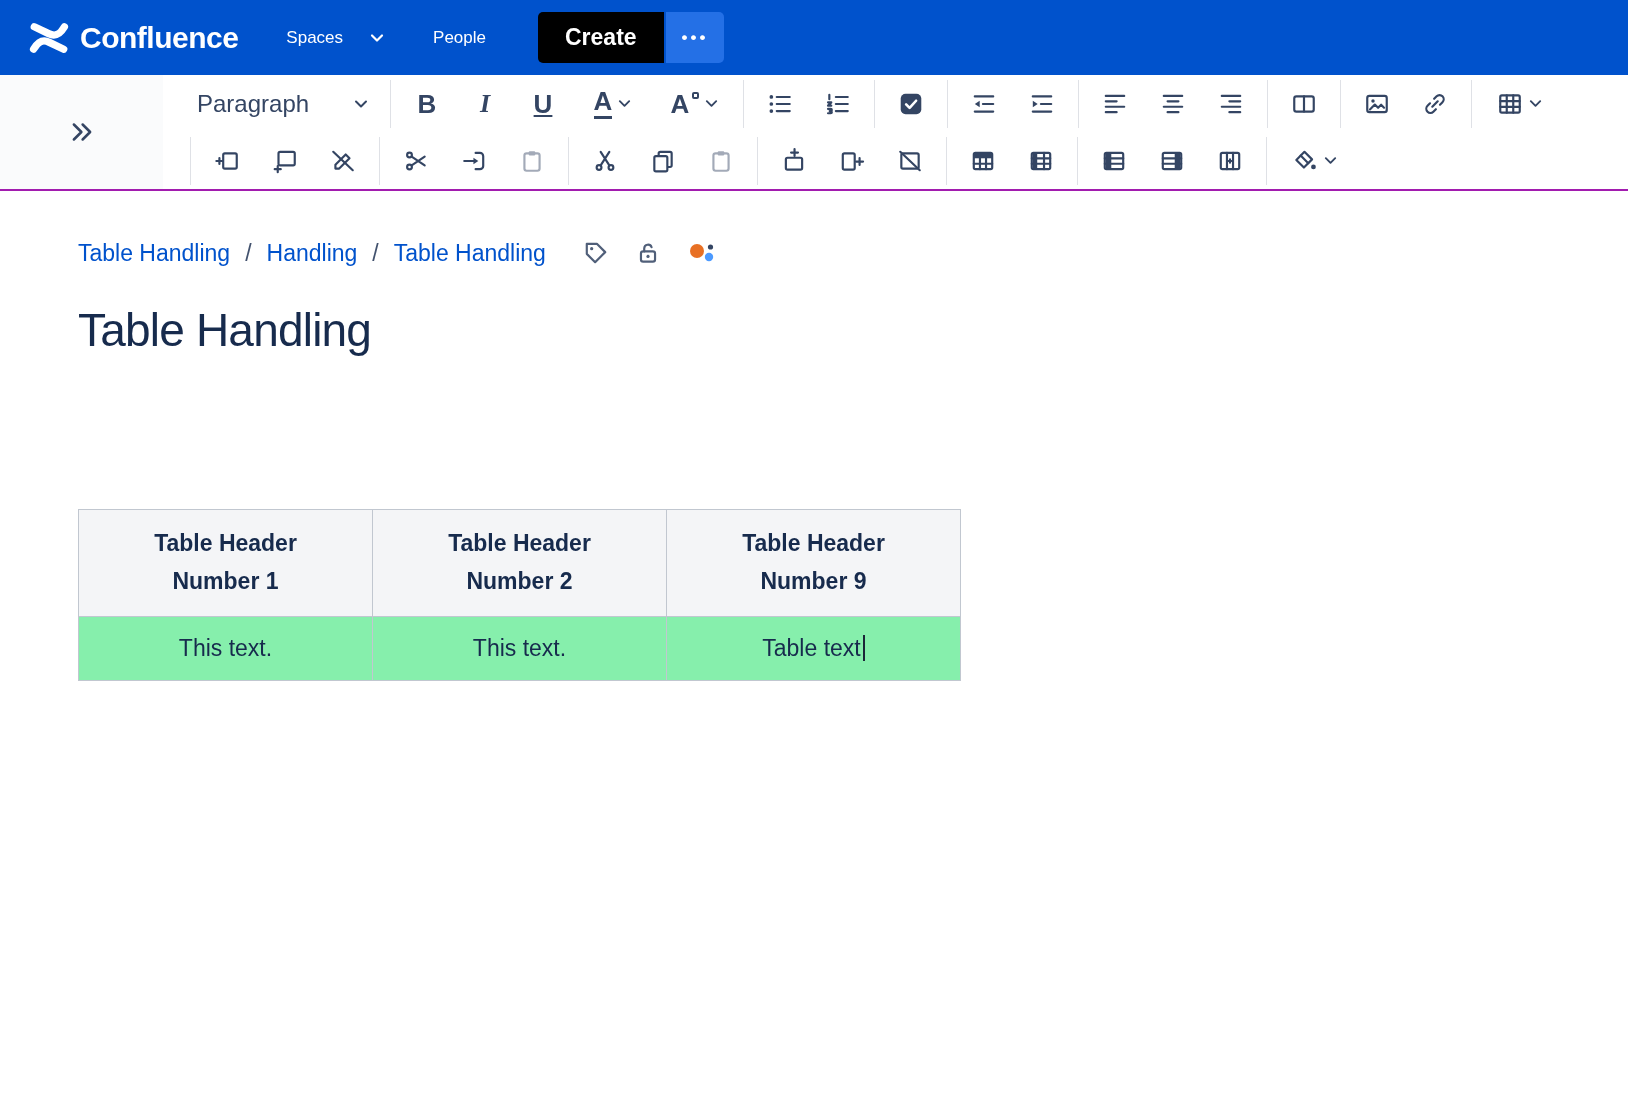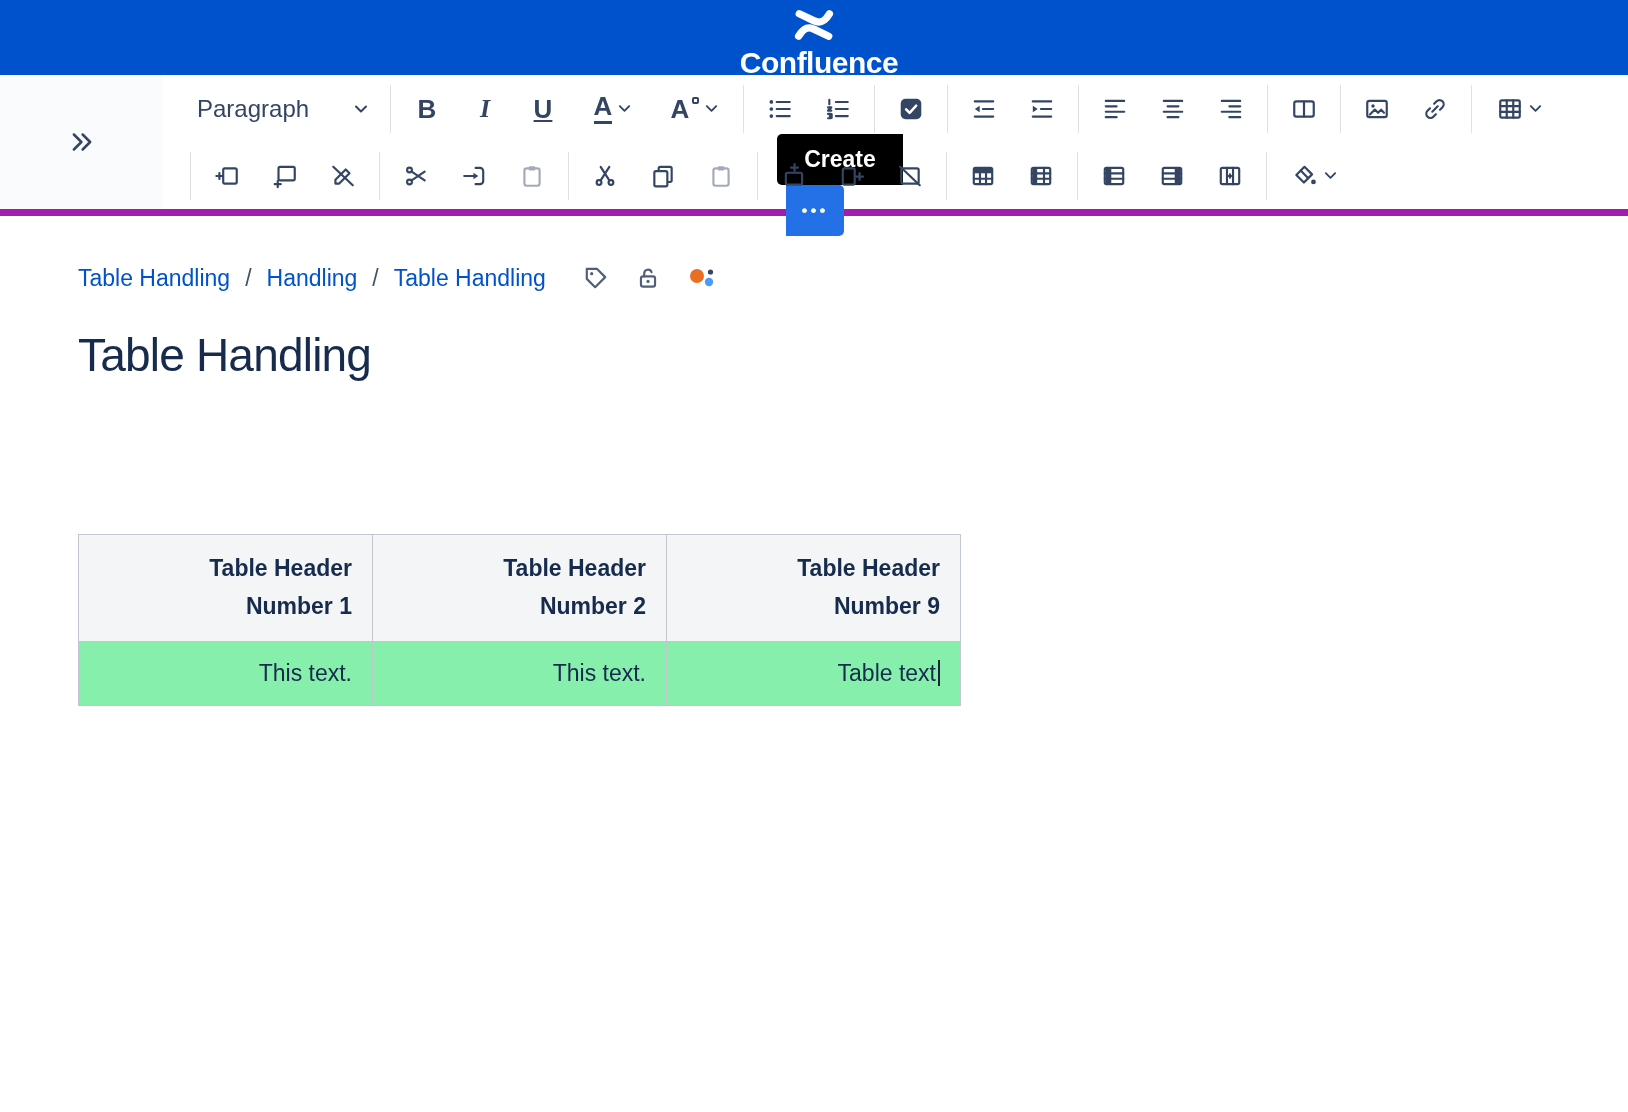--- a/index.html
+++ b/index.html
@@ -1,33 +1,33 @@
 <!DOCTYPE html>
 <html><head>
 <meta charset="utf-8">
 <style>
   * { box-sizing:border-box; margin:0; padding:0; }
   html,body { width:1628px; height:1112px; overflow:hidden; background:#fff;
               font-family:"Liberation Sans", sans-serif; }
 
   
   .topbar { height:75px; background:#0052CC; display:flex; align-items:center;
-            padding:4px 28px; color:#fff;flex-direction:column; }
+            padding:16px 28px; color:#fff; }
   .logo-mark { width:42px; height:42px; flex:0 0 auto; }
   .brand { font-size:30px; font-weight:700; letter-spacing:-0.5px; margin-left:10px; }
-  .navitem { font-size:23px; margin-left:48px; display:flex; align-items:center; gap:20px; cursor:pointer; }
+  .navitem { font-size:17px; margin-left:48px; display:flex; align-items:center; gap:26px; cursor:pointer; }
   .btn-create { margin-left:52px; background:#000000; color:#fff; font-size:23px; font-weight:700;
                 padding:12px 27px; border:none; border-radius:5px 0 0 5px; cursor:pointer;
                 font-family:"Liberation Sans", sans-serif; }
   .btn-more { margin-left:2px; background:#2470E6; color:#fff; border:none; cursor:pointer;
               border-radius:0 5px 5px 0; padding:12px 16px; font-size:17px; font-weight:700;
               letter-spacing:3px; line-height:27px; font-family:"Liberation Sans", sans-serif; }
 
   
-  .toolbar-area { display:flex; height:141px; border-bottom:7px solid #a21caf; background:#fff; }
+  .toolbar-area { display:flex; height:116px; border-bottom:2px solid #a21caf; background:#fff; }
   .strip { width:163px; background:#FAFBFC; display:flex; align-items:center; justify-content:center; }
   .tcol { flex:1; display:flex; flex-direction:column; }
   .trow { height:70px; display:flex; align-items:center; padding-left:20px; }
   .tool { width:58px; height:54px; display:flex; align-items:center; justify-content:center;
           background:transparent; border:none; border-radius:4px; cursor:pointer; gap:5px; }
   .tool.wide { width:82px; }
   .tdrop { width:200px; padding:0 14px; height:54px; display:flex; align-items:center;
            justify-content:space-between; font-size:24px; color:#344563; cursor:pointer; }
   .tdiv { width:1px; height:48px; background:#DFE1E6; margin:0 7px; }
   .glyph { font-size:26px; font-weight:700; color:#344563; line-height:1; }
@@ -44,21 +44,21 @@
   
   .main { padding:48px 12px 0 78px; }
   .breadcrumb { display:flex; align-items:center; gap:15px; font-size:23px; color:#0052CC; }
   .crumb { cursor:pointer; }
   .crumb-sep { color:#42526E; }
   .bc-icons { display:flex; align-items:center; gap:26px; margin-left:22px; }
   .bc-icon { cursor:pointer; display:flex; }
   .page-title { font-size:46px; font-weight:500; color:#172B4D; letter-spacing:-0.8px; margin-top:36px; }
 
   .ctable { margin-top:152px; border-collapse:collapse; }
-  .ctable th, .ctable td { border:1px solid #C1C7D0; width:294px; text-align:right;
+  .ctable th, .ctable td { border:1px solid #C1C7D0; width:294px; text-align:center;
                            vertical-align:top; font-size:23px; color:#172B4D; }
   .ctable th { background:#F4F5F7; font-weight:700; padding:15px 20px; line-height:1.65; }
   .ctable th span { display:inline-block; width:200px; }
   .ctable td { padding:17px 20px; line-height:1.25; background:#86efac; }
   .caret { display:inline-block; width:2px; height:26px; background:#1b2638;
            margin-left:2px; vertical-align:text-bottom; }
 </style>
 </head>
 <body>
 

